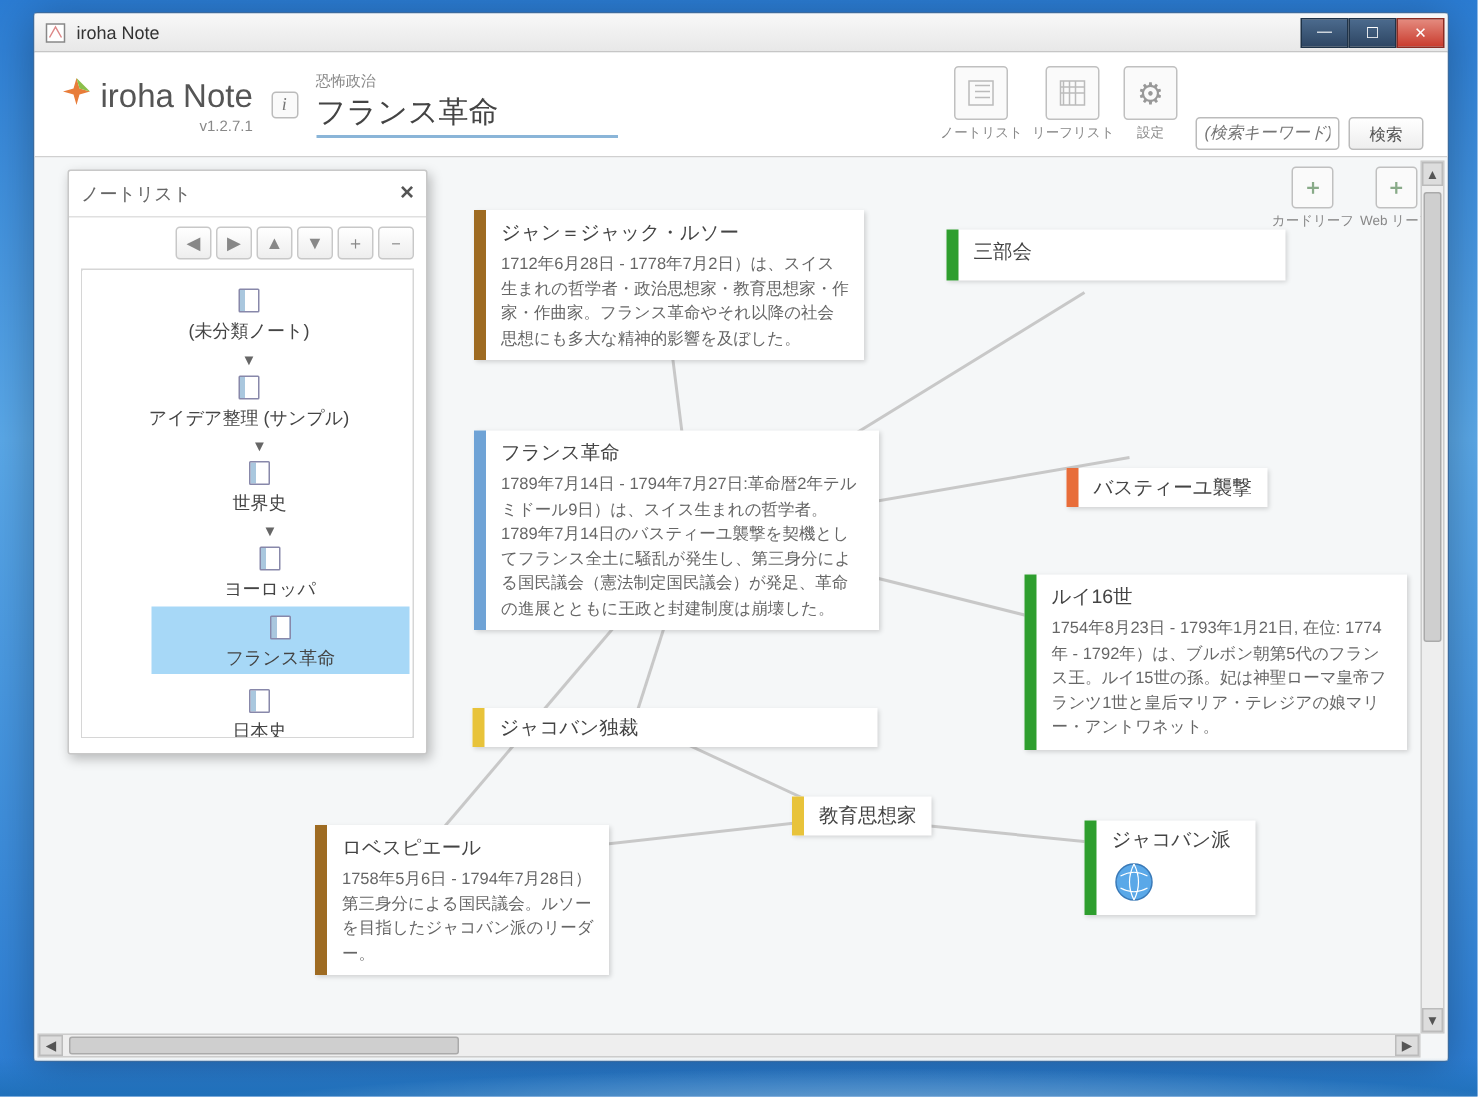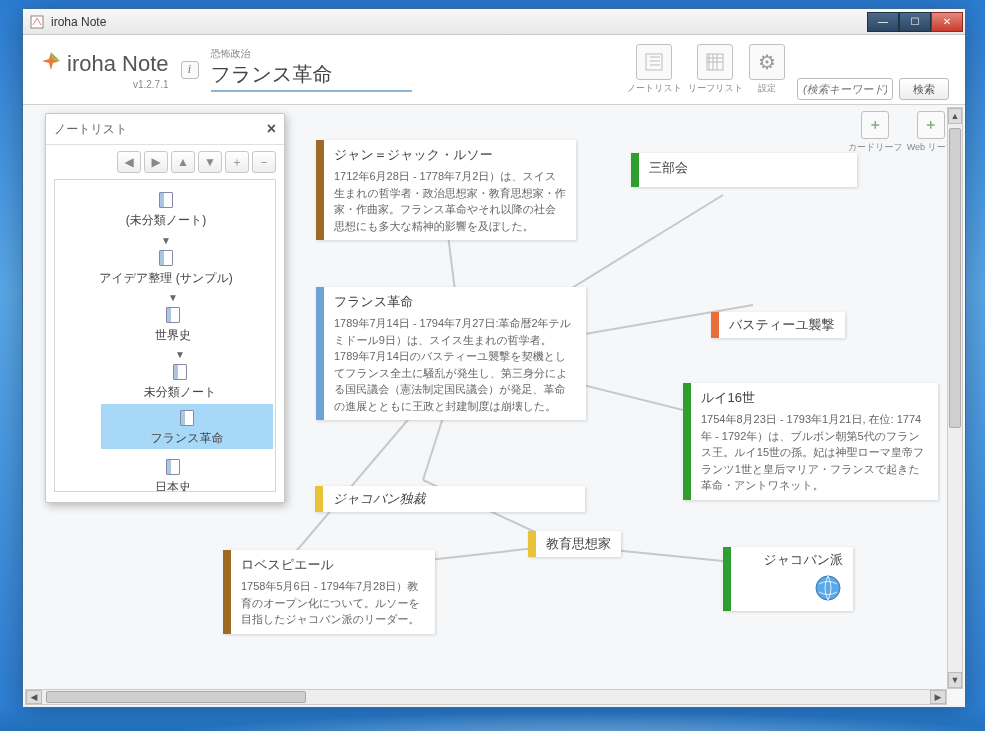--- a/index.html
+++ b/index.html
@@ -315,33 +315,33 @@
       <div class="card" style="left:293px; top:182px; width:280px; border-left-color:#6fa3d6;">
         <div class="c-title">フランス革命</div>
         <div class="c-body" style="white-space:pre-line;">1789年7月14日 - 1794年7月27日:革命暦2年テルミドール9日）は、スイス生まれの哲学者。
 1789年7月14日のバスティーユ襲撃を契機としてフランス全土に騒乱が発生し、第三身分による国民議会（憲法制定国民議会）が発足、革命の進展とともに王政と封建制度は崩壊した。</div>
       </div>
       <div class="card small" style="left:688px; top:190px; border-left-color:#e86d3a;margin-top:17px;">
         <div class="c-title">バスティーユ襲撃</div>
       </div>
       <div class="card" style="left:660px; top:278px; width:255px; border-left-color:#2e9e2e;">
         <div class="c-title">ルイ16世</div>
-        <div class="c-body">1754年8月23日 - 1793年1月21日, 在位: 1774年 - 1792年）は、ブルボン朝第5代のフランス王。ルイ15世の孫。妃は神聖ローマ皇帝フランツ1世と皇后マリア・フランスで起きた革命・アントワネット。</div>
-      </div>
-      <div class="card small" style="left:292px; top:381px; width:290px; border-left-color:#e8c33a;font-style:italic;">
+        <div class="c-body">1754年8月23日 - 1793年1月21日, 在位: 1774年 - 1792年）は、ブルボン朝第5代のフランス王。ルイ15世の孫。妃は神聖ローマ皇帝フランツ1世と皇后マリア・テレジアの娘マリー・アントワネット。</div>
+      </div>
+      <div class="card small" style="left:292px; top:367px; width:290px; border-left-color:#e8c33a;">
         <div class="c-title">ジャコバン独裁</div>
       </div>
-      <div class="card" style="left:200px; top:445px; width:212px; border-left-color:#9e6b22;">
+      <div class="card" style="left:187px; top:445px; width:196px; border-left-color:#9e6b22;">
         <div class="c-title">ロベスピエール</div>
-        <div class="c-body">1758年5月6日 - 1794年7月28日）教育のオープン化について。ルソーを目指したジャコバン派のリーダー。</div>
+        <div class="c-body">1758年5月6日 - 1794年7月28日）第三身分による国民議会。ルソーを目指したジャコバン派のリーダー。</div>
       </div>
       <div class="card small" style="left:505px; top:426px; border-left-color:#e8c33a;">
         <div class="c-title">教育思想家</div>
       </div>
-      <div class="card small" style="left:700px; top:442px; width:130px; border-left-color:#2e9e2e; text-align:right;font-family:Liberation Mono, monospace;">
+      <div class="card small" style="left:700px; top:442px; width:114px; border-left-color:#2e9e2e; text-align:left;">
         <div class="c-title">ジャコバン派</div>
         <div style="margin-top:4px;">
           <svg width="30" height="30">
               <circle cx="15" cy="15" r="12" fill="#5aa8e8" stroke="#3a7ab8"></circle>
               <path d="M6 11 Q15 6 24 11 M6 19 Q15 24 24 19 M15 3 Q9 15 15 27 M15 3 Q21 15 15 27" stroke="#fff" fill="none" stroke-width="0.8"></path>
             </svg>
         </div>
       </div>
     </div>
 
@@ -378,21 +378,21 @@
                   <div class="tree-item">
                     <span class="toggle">▼</span>
                     <span class="nb-icon"></span>
                     <span>世界史</span>
                   </div>
                 <ul>
                   <li>
                       <div class="tree-item">
                         <span class="toggle">▼</span>
                         <span class="nb-icon"></span>
-                        <span>未分類ノート</span>
+                        <span>ヨーロッパ</span>
                       </div>
                     <ul>
                       <li>
                           <div class="tree-item selected">
                             <span class="toggle"></span>
                             <span class="nb-icon"></span>
                             <span>フランス革命</span>
                           </div>
                         </li>
                     </ul>

